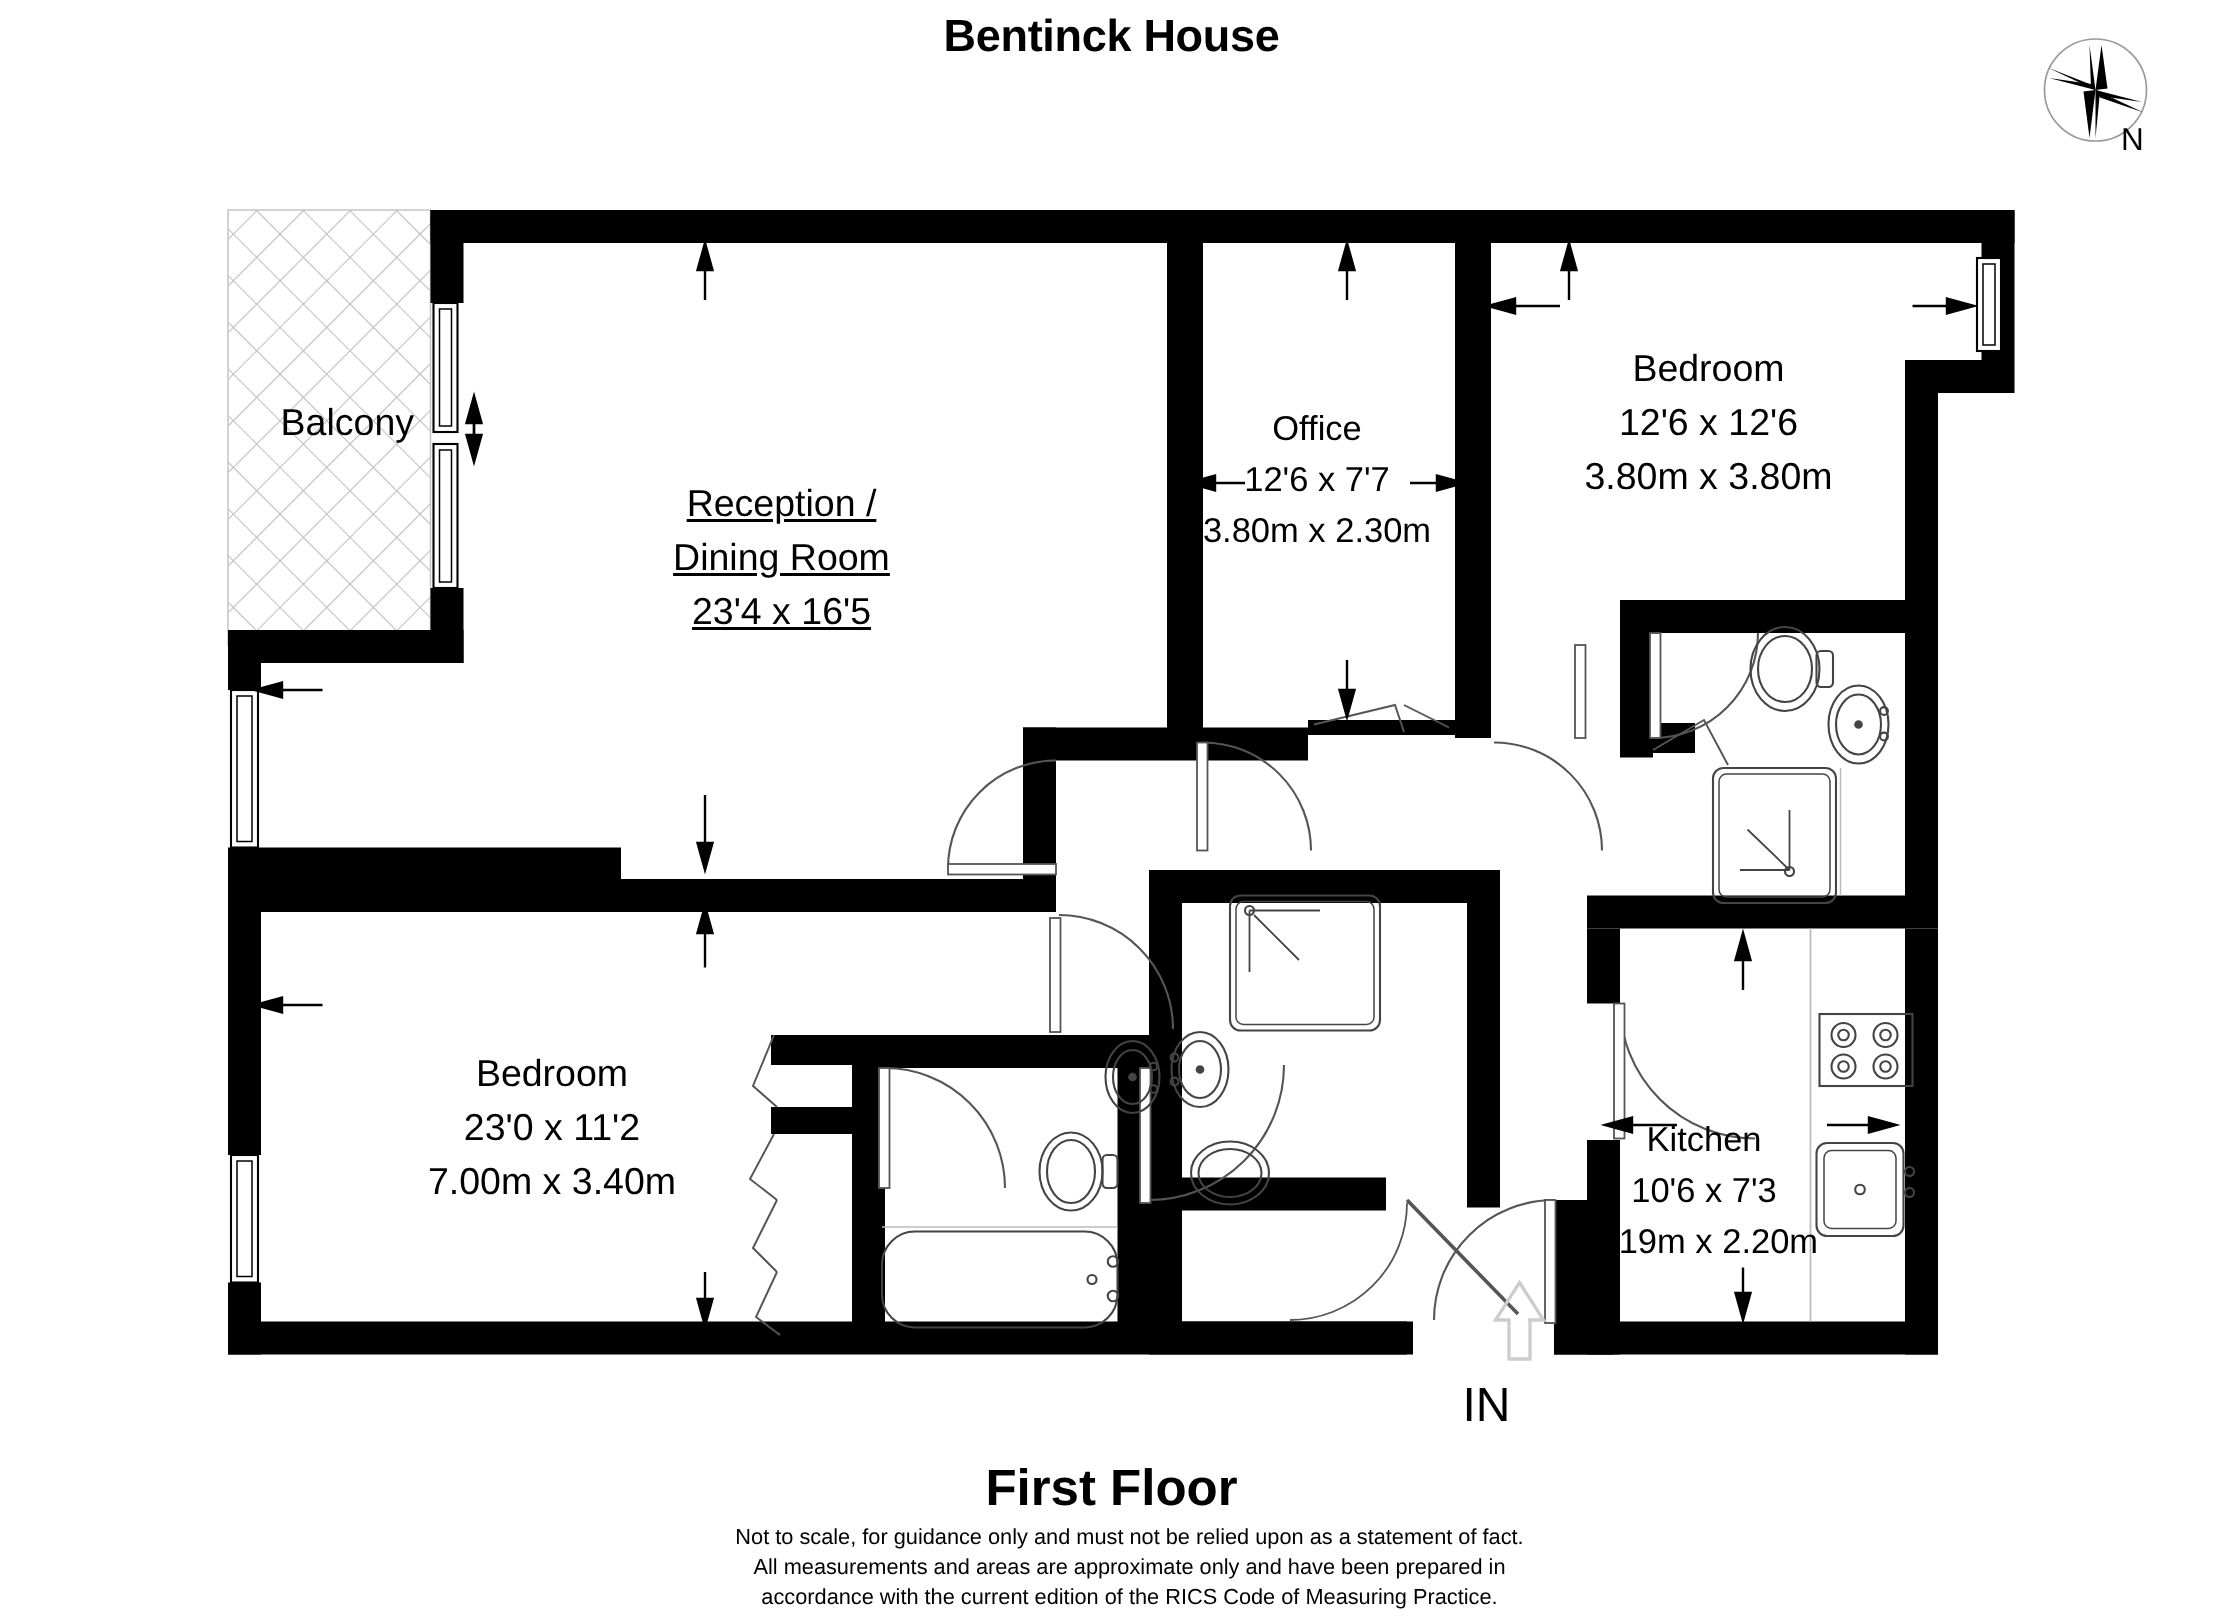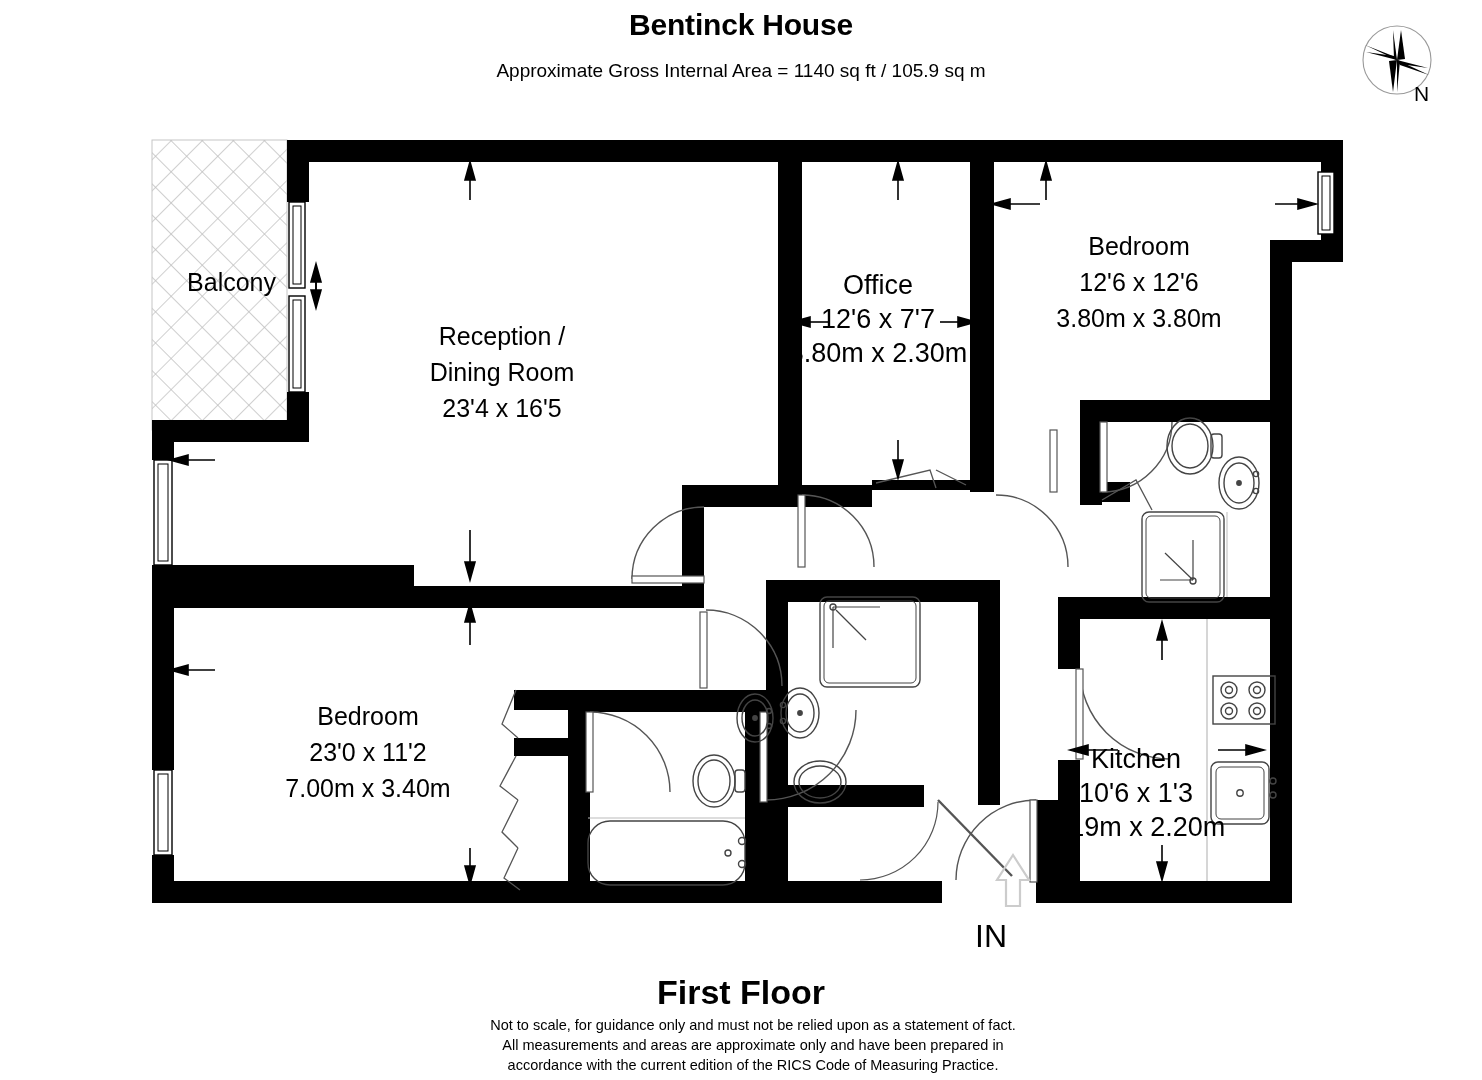--- a/index.html
+++ b/index.html
@@ -76,30 +76,29 @@
   .rlabel {
     position: absolute;
     text-align: center;
     font-size: 25px;
     line-height: 36px;
     white-space: nowrap;
   }
   .rlabel .nm { display: block; }
   .rlabel .d1 { display: block; }
   .rlabel .d2 { display: block; }
-  .rlabel.small { font-size: 27px; line-height: 34px; }
+  .rlabel.small { font-size: 23px; line-height: 34px; }
   svg { display: block; }
 </style>
 </head>
 <body>
 
 <div id="plan-root">
 
   <div class="hdr-title">Bentinck House</div>
-  <div class="hdr-sub">Approximate Gross Internal Area = 1140 sq ft / 105.9 sq m</div>
 
   <div class="compass-wrap">
     <svg width="110" height="90" viewBox="0 0 110 90">
       <circle cx="45" cy="42" r="34" fill="none" stroke="#999" stroke-width="1.1"></circle>
       <polygon points="45,42 49,12 53,41" fill="#000"></polygon>
       <polygon points="45,42 41,12 42,41" fill="#000"></polygon>
       <polygon points="45,42 76,50 48,46" fill="#000"></polygon>
       <polygon points="45,42 77,57 48,47" fill="#000"></polygon>
       <polygon points="45,42 41,74 37,43" fill="#000"></polygon>
       <polygon points="45,42 45,74 48,43" fill="#000"></polygon>
@@ -448,21 +447,21 @@
         <polygon points="316,308 311,290 321,290"></polygon>
       </g>
     </g>
 
     <g>
       <polygon points="1013,855 1029,880 1020,880 1020,906 1006,906 1006,880 997,880" fill="none" stroke="#cccccc" stroke-width="2.2"></polygon>
     </g>
 
   </svg>
 
-  <div class="rlabel" style="left:382px; top:318px; width:240px;">
+  <div class="rlabel" style="left:401px; top:318px; width:240px;text-decoration:underline;">
     <span class="nm">Reception /</span>
     <span class="nm">Dining Room</span>
     <span class="d1">23'4 x 16'5</span>
   </div>
 
   <div class="rlabel small" style="left:780px; top:268px; width:196px;">
     <span class="nm">Office</span>
     <span class="d1">12'6 x 7'7</span>
     <span class="d2">3.80m x 2.30m</span>
   </div>
@@ -474,21 +473,21 @@
   </div>
 
   <div class="rlabel" style="left:248px; top:698px; width:240px;">
     <span class="nm">Bedroom</span>
     <span class="d1">23'0 x 11'2</span>
     <span class="d2">7.00m x 3.40m</span>
   </div>
 
   <div class="rlabel small" style="left:1036px; top:742px; width:200px;">
     <span class="nm">Kitchen</span>
-    <span class="d1">10'6 x 1'3</span>
+    <span class="d1">10'6 x 7'3</span>
     <span class="d2">3.19m x 2.20m</span>
   </div>
 
   <div class="rlabel" style="left:166px; top:264px; width:110px; text-align:right;">
     <span class="nm">Balcony</span>
   </div>
 
   <div class="in-label">IN</div>
 
   <div class="floor-label">First Floor</div>

